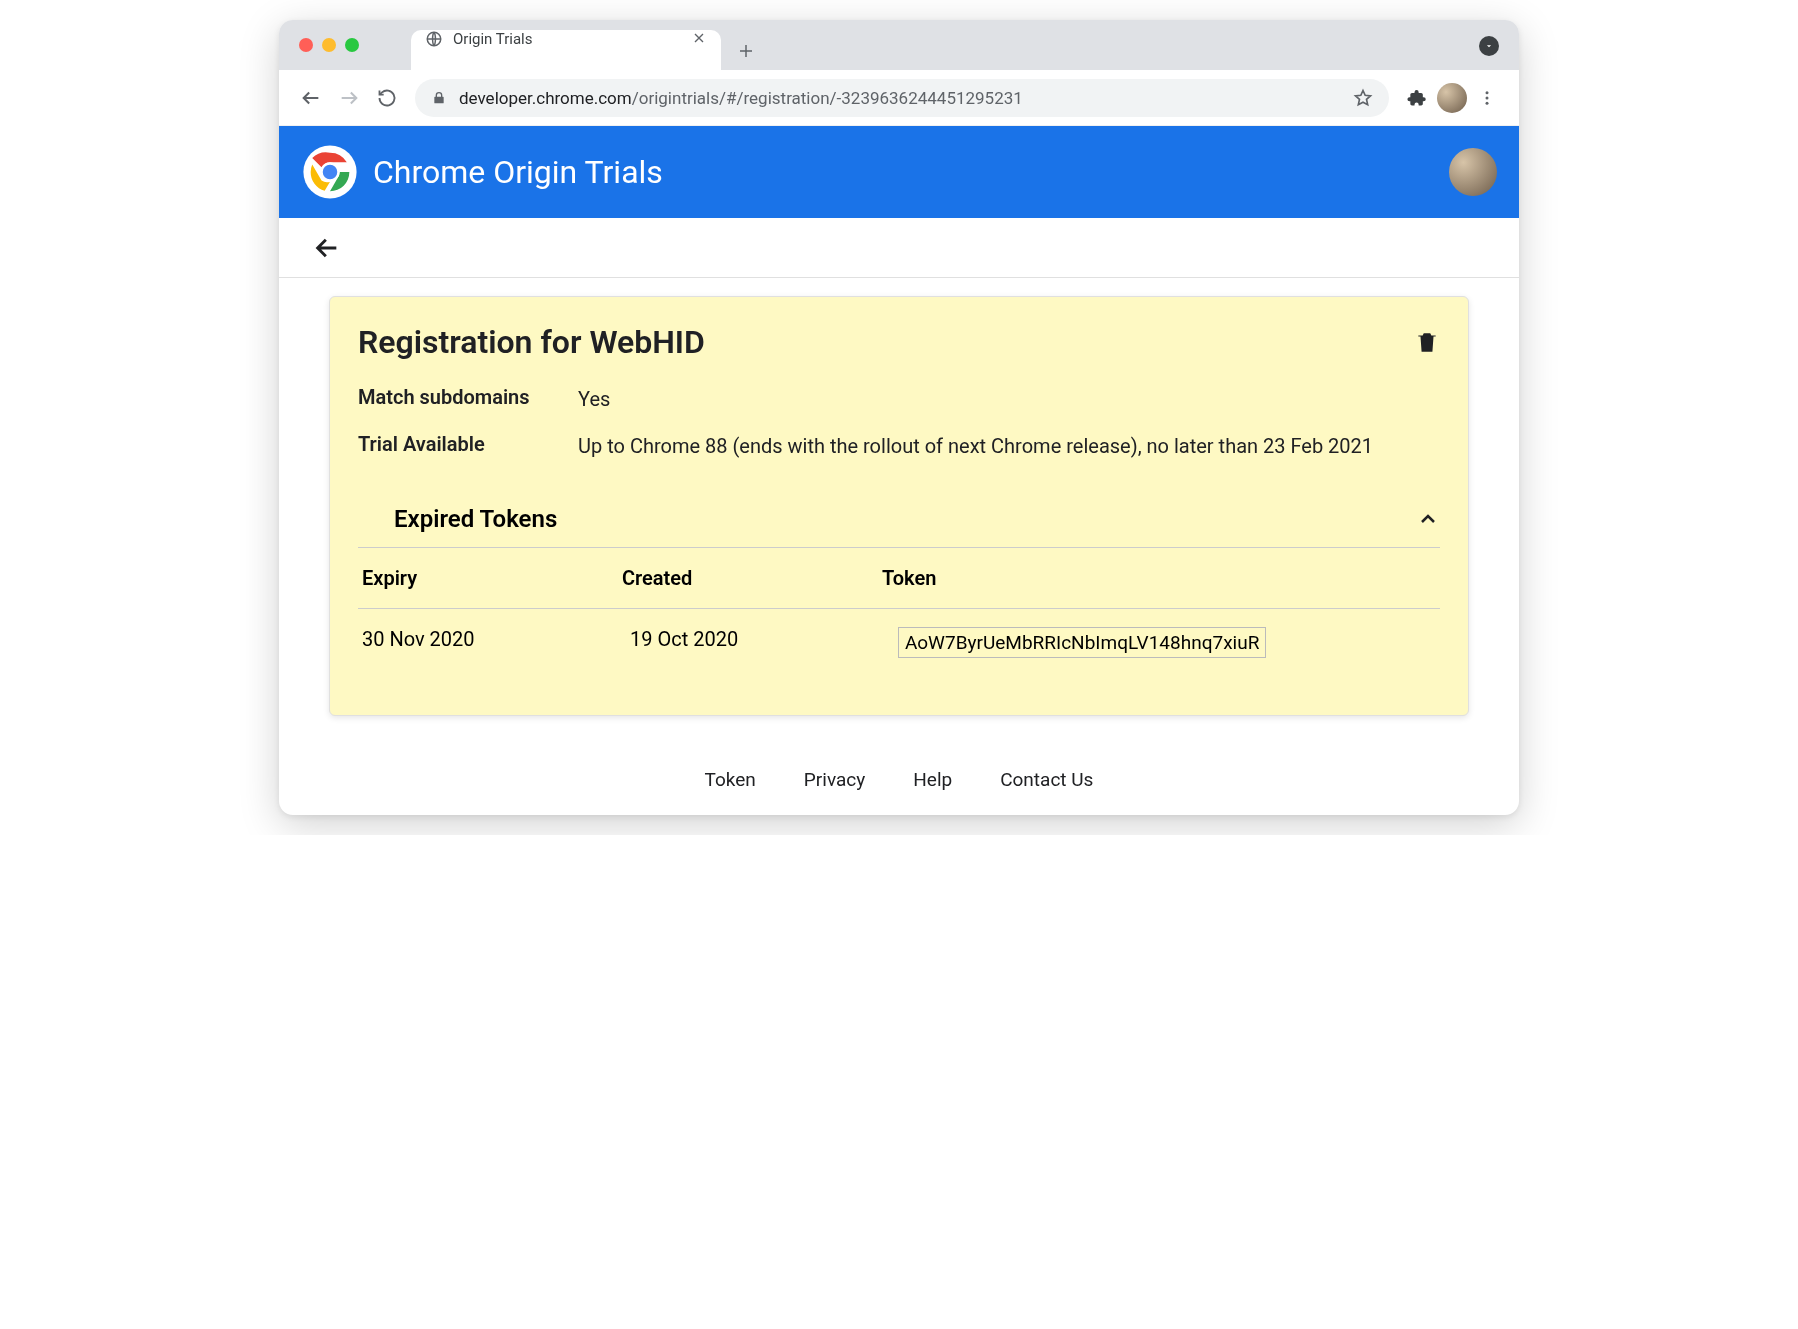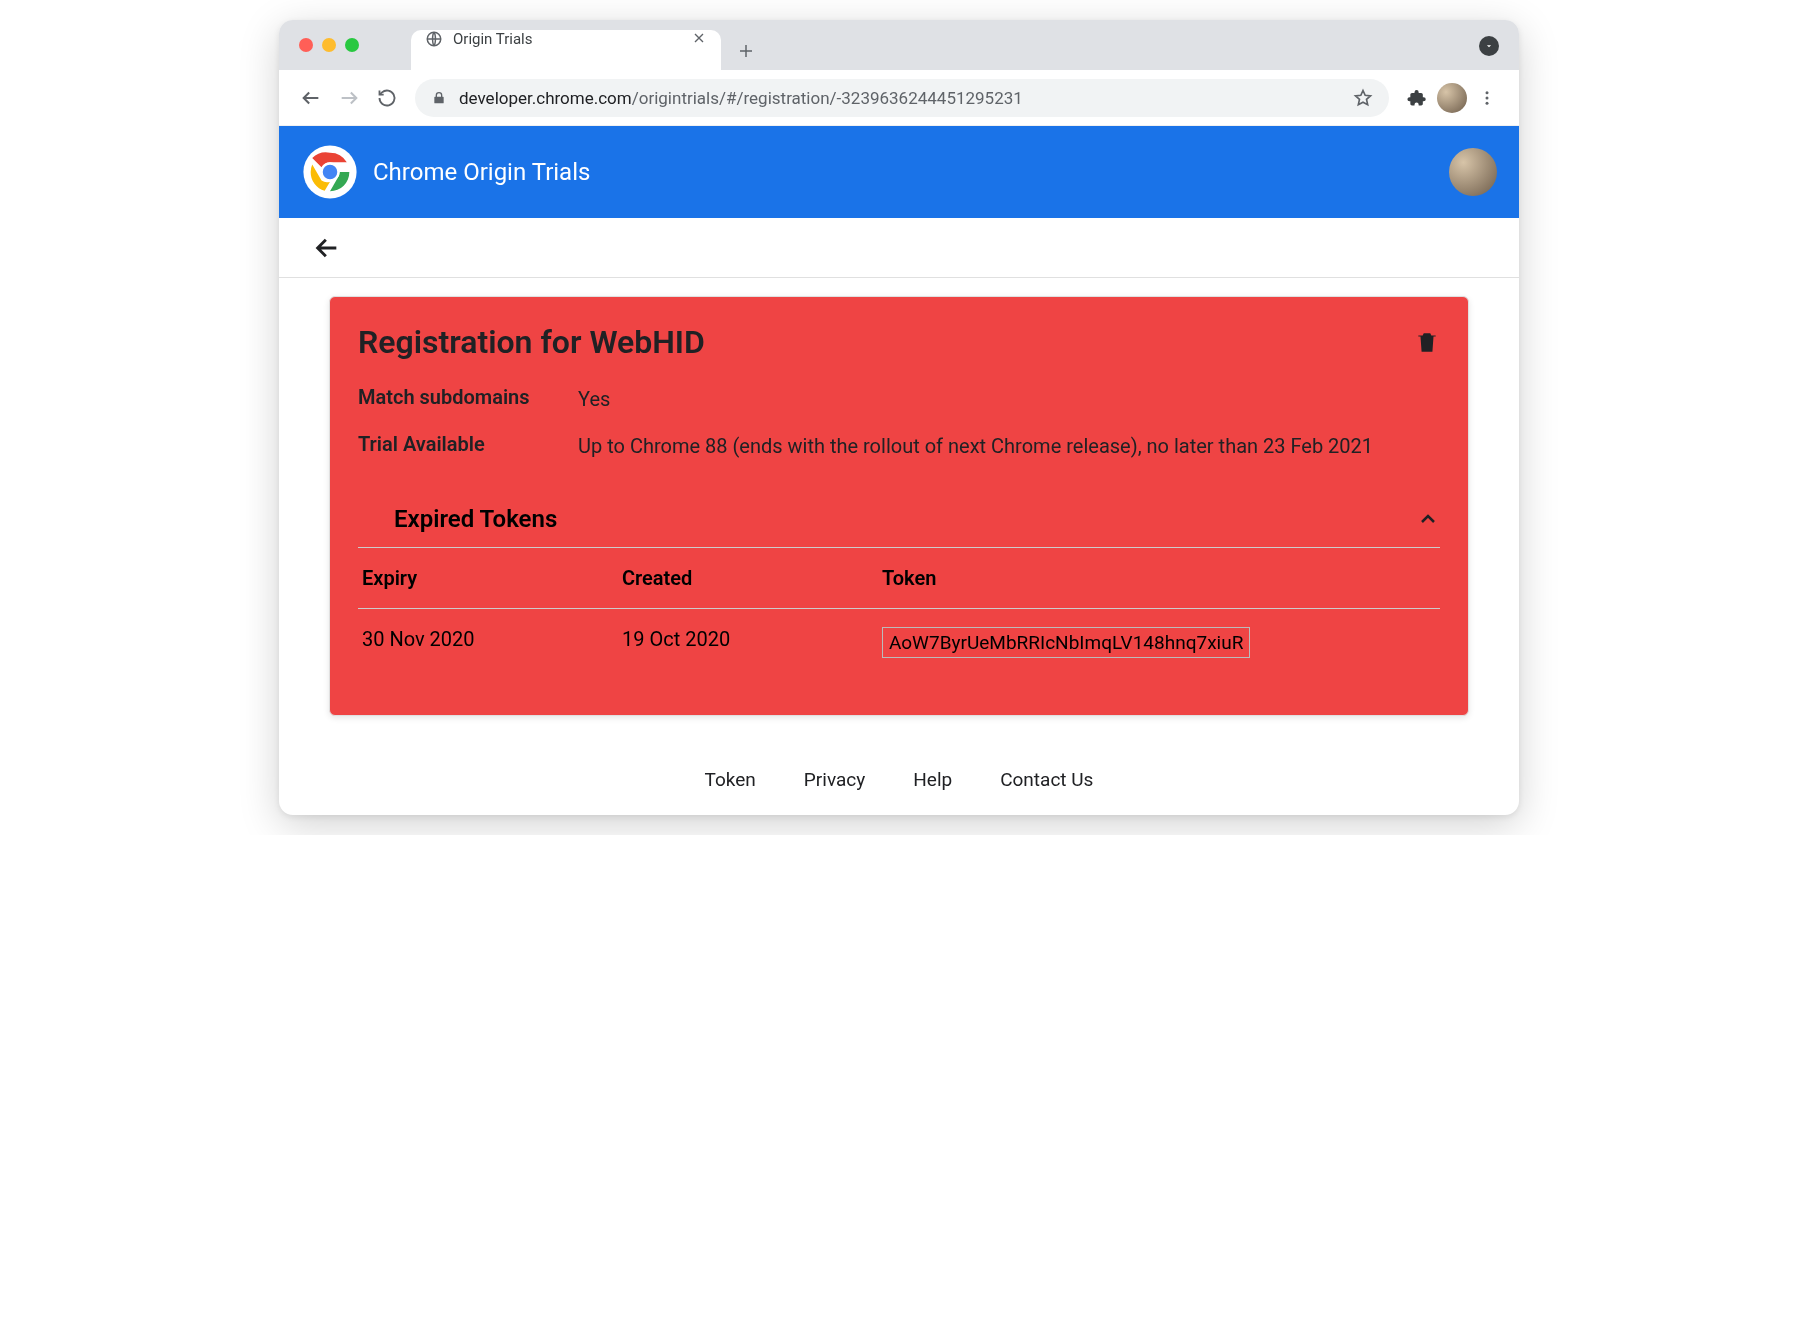--- a/index.html
+++ b/index.html
@@ -132,21 +132,21 @@
     display: flex;
     align-items: center;
     padding: 0 22px;
     gap: 14px;
     color: #fff;
   }
   .chrome-logo {
     width: 58px; height: 58px;
   }
   .app-title {
-    font-size: 24px;
+    font-size: 32px;
     font-weight: 400;
   }
   .app-header .spacer { flex: 1; }
   .avatar-big {
     width: 48px; height: 48px; border-radius: 50%;
     background: radial-gradient(circle at 30% 30%, #d7c4a8, #6b5a48);
     cursor: pointer;
   }
   
   .backrow {
@@ -157,21 +157,21 @@
     border-bottom: 1px solid #e0e0e0;
   }
   .back-arrow { width: 28px; height: 28px; color: #202124; cursor: pointer; }
   
   .content { padding: 18px 50px 30px; }
   .card {
     border: 1px solid #e0e0e0;
     border-radius: 6px;
     box-shadow: 0 2px 6px rgba(0,0,0,0.1);
     padding: 26px 28px 34px;
-    background: #ef4444;
+    background: #fef9c3;
   }
   .card-head {
     display: flex;
     align-items: center;
     justify-content: space-between;
     margin-bottom: 24px;
   }
   .card-title {
     font-size: 32px;
     font-weight: 600;
@@ -195,21 +195,21 @@
     border-bottom: 1px solid #ccc;
   }
   .section-title { font-size: 24px; font-weight: 600; margin-left: 36px; }
   .chev { width: 24px; height: 24px; color: #202124; cursor: pointer; }
   .tok-table { width: 100%; }
   .tok-head, .tok-row {
     display: flex;
     padding: 18px 4px;
   }
   .tok-head { border-bottom: 1px solid #ccc; font-weight: 600; font-size: 20px; }
-  .tok-row { font-size: 20px; }
+  .tok-row { font-size: 20px; gap: 8px; }
   .col-exp { width: 260px; }
   .col-cre { width: 260px; }
   .col-tok { flex: 1; }
   .token-box {
     border: 1px solid #bbb;
     padding: 3px 6px;
     font-size: 19px;
     white-space: nowrap;
     overflow: hidden;
     display: inline-block;

